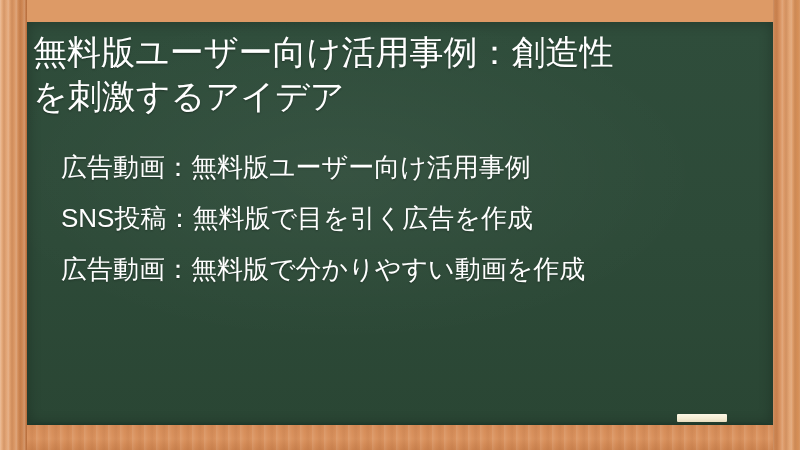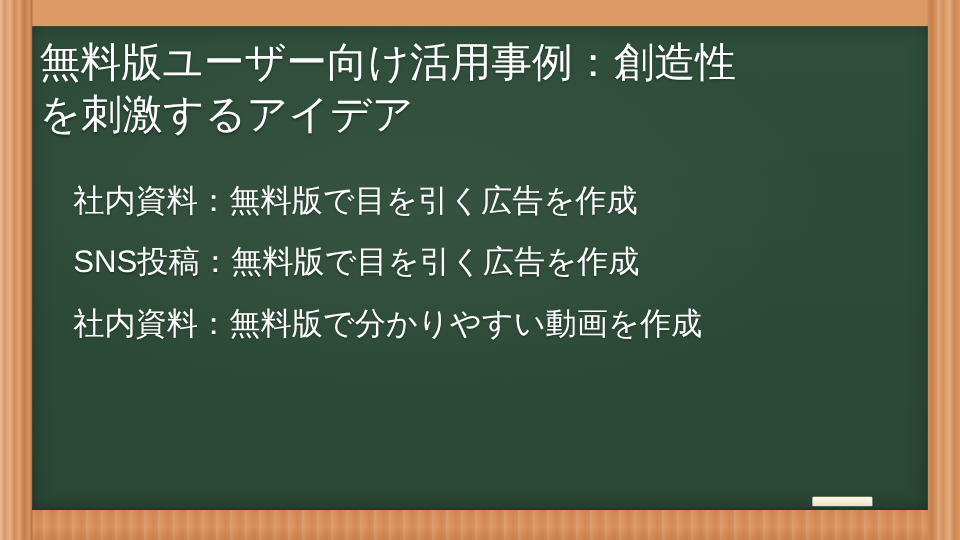--- a/index.html
+++ b/index.html
@@ -167,23 +167,23 @@
   <div class="frame-right"></div>
 
   <div class="board">
 
     <div class="content">
 
       <h1 class="title">無料版ユーザー向け活用事例：創造性
 を刺激するアイデア</h1>
 
       <ul class="bullet-list">
-        <li class="bullet-item">社内資料：無料版で目を引く広告を作成</li>
+        <li class="bullet-item">広告動画：無料版ユーザー向け活用事例</li>
         <li class="bullet-item">SNS投稿：無料版で目を引く広告を作成</li>
-        <li class="bullet-item">社内資料：無料版で分かりやすい動画を作成</li>
+        <li class="bullet-item">広告動画：無料版で分かりやすい動画を作成</li>
       </ul>
 
     </div>
 
     <div class="chalk"></div>
     <div class="board-ledge"></div>
 
   </div>
 
 </div>

